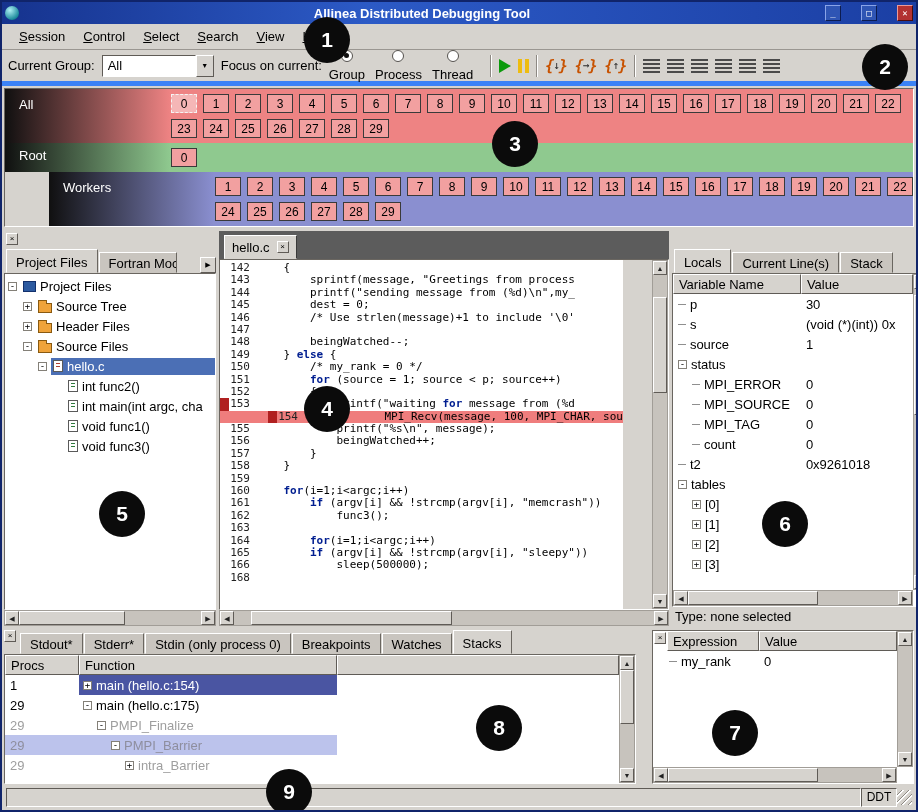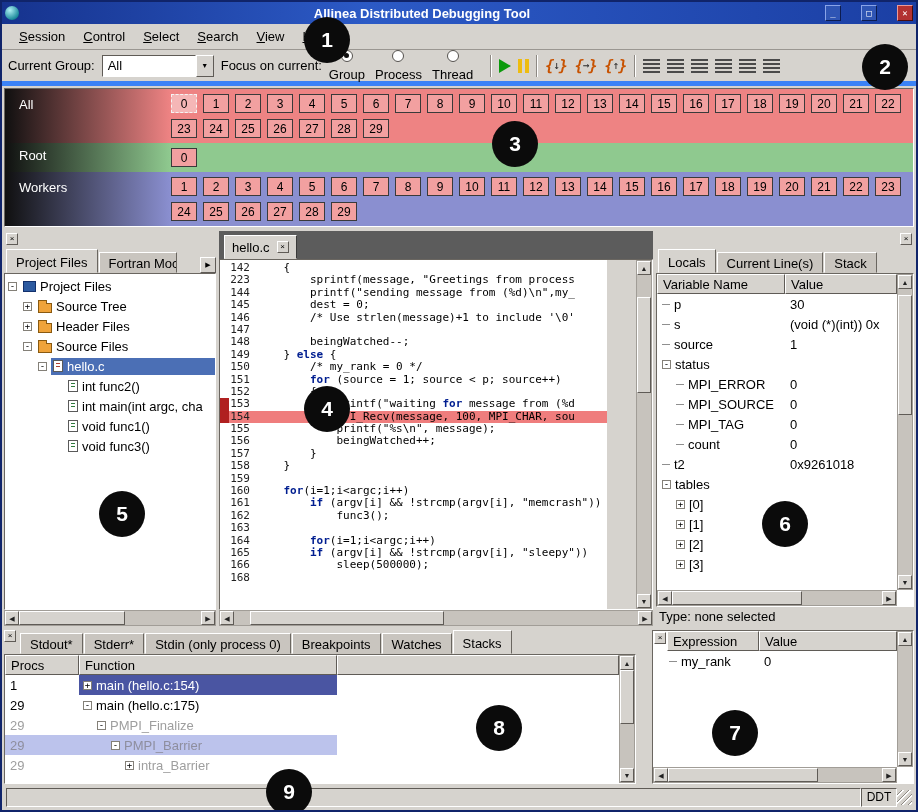--- a/index.html
+++ b/index.html
@@ -39,21 +39,21 @@
   .step-icon .br { color:#c85200; font-weight:bold; font-size:15px; }
   .step-icon .ar { color:#2a2a2a; font-size:11px; margin:0 -1px; }
   .lines-icon { width:17px; height:14px; flex:none; background:repeating-linear-gradient(to bottom,#4a4a4a 0 2px,transparent 2px 4px); }
 
   
   .groups { margin:2px; flex:none; border:1px solid; border-color:#6a6660 #fff #fff #6a6660; overflow:hidden; }
   .grow { position:relative; }
   .grow .glabel { position:absolute; left:14px; color:#fff; z-index:2; }
   .grow.all { background:linear-gradient(90deg,#101010 0,#ee8383 165px); }
   .grow.root { background:linear-gradient(90deg,#101010 0,#8fc98f 165px); }
-  .grow.workers { background:linear-gradient(90deg,#101010 0,#8a8fd0 165px); }
+  .grow.workers { background:linear-gradient(90deg,#101010 0,#8a8fd0 165px);margin-left:44px; }
   .grow.all .glabel, .grow.workers .glabel { top:8px; }
   .grow.root .glabel { top:5px; }
   .gboxes { margin-left:166px; padding:5px 0; display:flex; flex-wrap:wrap; gap:6px; width:744px; }
   .pbox { width:26px; height:19px; background:#f2a0a0; border:1px solid #3a3a3a; font-size:12px; display:flex; align-items:center; justify-content:center; cursor:default; }
   .pbox.current { border:1px dashed #f4f4f4; background:#f5b6b6; }
 
   
   .main { flex:1; display:flex; gap:3px; padding:2px; min-height:0; }
   .panel { display:flex; flex-direction:column; min-height:0; }
   .panel-left { width:212px; flex:none; }
@@ -93,21 +93,21 @@
   .hsb .sb-thumb { top:0; bottom:0; }
   .vsb .sb-thumb { left:0; right:0; }
 
   
   .editor-strip { height:28px; flex:none; background:#5c5c5c; display:flex; align-items:flex-end; padding-left:5px; }
   .editor-tab { background:#d6d3ce; height:24px; display:flex; align-items:center; gap:7px; padding:0 7px; border:1px solid; border-color:#fff #3a3a3a transparent #fff; }
   .tab-close { width:12px; height:12px; font-size:8px; line-height:10px; text-align:center; flex:none; }
   .code-area { flex:1; display:flex; min-height:0; border:1px solid; border-color:#6a6660 #fff #fff #6a6660;gap:29px; }
   .code { flex:1; background:#fff; overflow:hidden; font-family:"DejaVu Sans Mono","Liberation Mono",monospace; font-size:11px; padding-top:2px; }
   .cline { display:flex; height:12.4px; line-height:12.4px; white-space:pre; }
-  .cline.hl { background:#ef7d7d; }
+  .cline.hl { background:#ef7d7d;padding-left:48px; }
   .gut { width:9px; flex:none; }
   .gut.mark { background:#b02020; }
   .lnum { width:28px; flex:none; text-align:right; padding-right:7px; color:#222; }
   .ctext { overflow:hidden; }
   .kw { color:#001e90; font-weight:bold; }
 
   
   .vars-area { flex:1; display:flex; flex-direction:column; min-height:0; border:1px solid; border-color:#6a6660 #fff #fff #6a6660; background:#fff; }
   .vars-main { flex:1; display:flex; min-height:0; }
   .vars-content { flex:1; display:flex; flex-direction:column; overflow:hidden; }
@@ -386,21 +386,21 @@
     <div class="panel panel-center">
       <div class="editor-strip">
         <span class="editor-tab">
           <span>hello.c</span>
           <span class="tab-close raised">×</span>
         </span>
       </div>
       <div class="code-area">
         <div class="code">
             <div class="cline"><span class="gut"></span><span class="lnum">142</span><span class="ctext">    {</span></div>
-            <div class="cline"><span class="gut"></span><span class="lnum">223</span><span class="ctext">        sprintf(message, "Greetings from process</span></div>
+            <div class="cline"><span class="gut"></span><span class="lnum">143</span><span class="ctext">        sprintf(message, "Greetings from process</span></div>
             <div class="cline"><span class="gut"></span><span class="lnum">144</span><span class="ctext">        printf("sending message from (%d)\n",my_</span></div>
             <div class="cline"><span class="gut"></span><span class="lnum">145</span><span class="ctext">        dest = 0;</span></div>
             <div class="cline"><span class="gut"></span><span class="lnum">146</span><span class="ctext">        /* Use strlen(message)+1 to include '\0'</span></div>
             <div class="cline"><span class="gut"></span><span class="lnum">147</span></div>
             <div class="cline"><span class="gut"></span><span class="lnum">148</span><span class="ctext">        beingWatched--;</span></div>
             <div class="cline"><span class="gut"></span><span class="lnum">149</span><span class="ctext">    } <span class="kw">else</span> {</span></div>
             <div class="cline"><span class="gut"></span><span class="lnum">150</span><span class="ctext">        /* my_rank = 0 */</span></div>
             <div class="cline"><span class="gut"></span><span class="lnum">151</span><span class="ctext">        <span class="kw">for</span> (source = 1; source &lt; p; source++)</span></div>
             <div class="cline"><span class="gut"></span><span class="lnum">152</span><span class="ctext">        {</span></div>
             <div class="cline"><span class="gut mark"></span><span class="lnum">153</span><span class="ctext">            printf("waiting <span class="kw">for</span> message from (%d</span></div>

